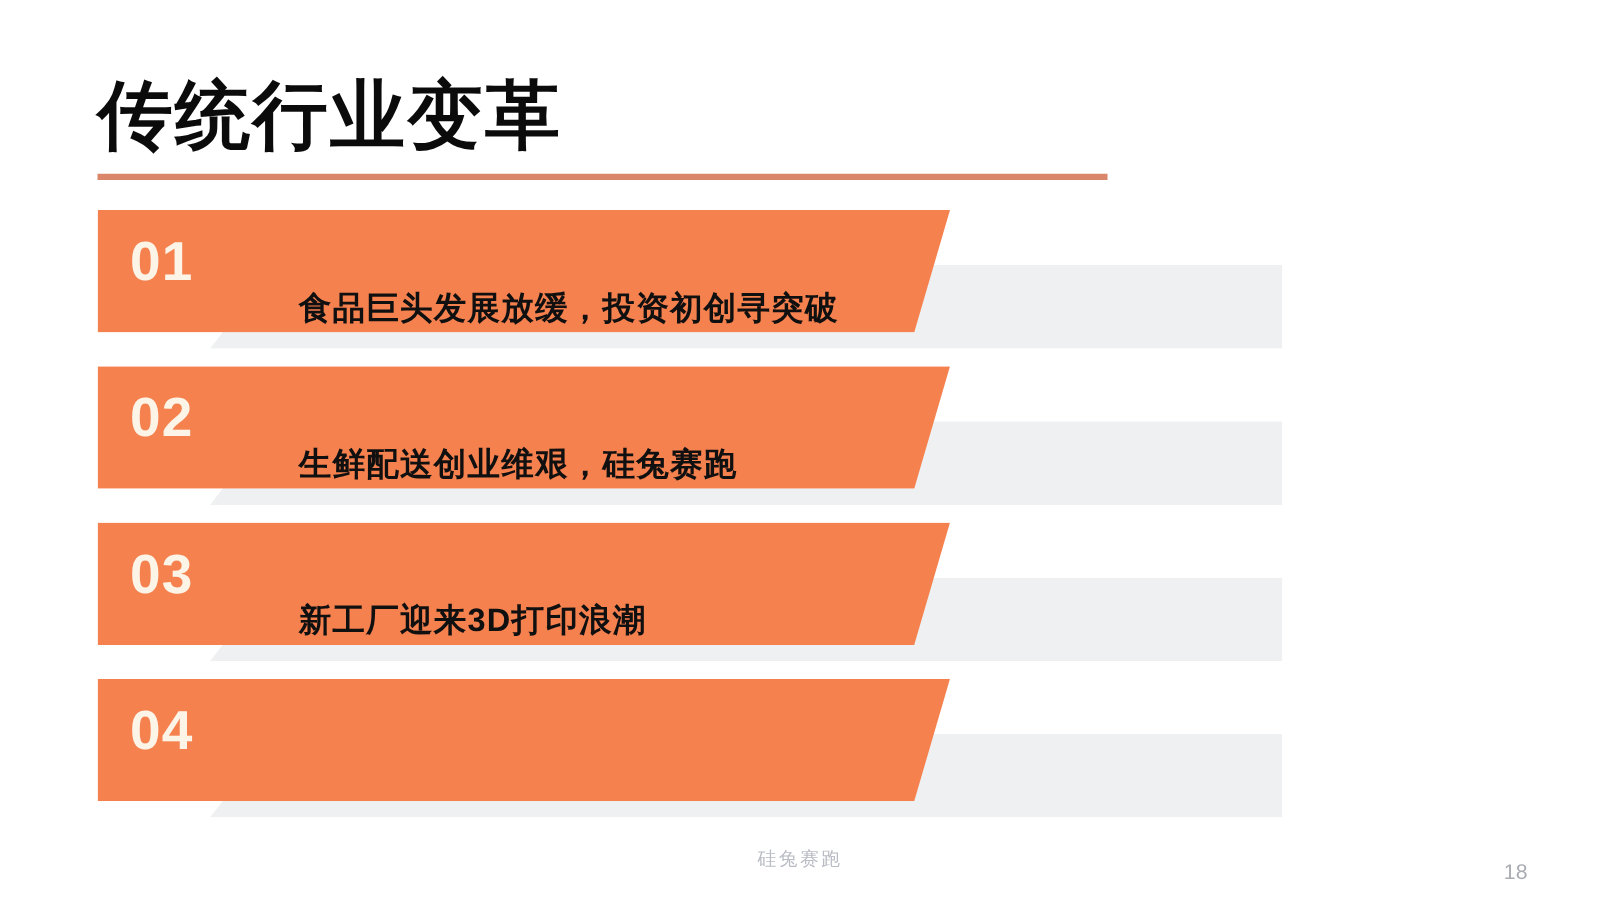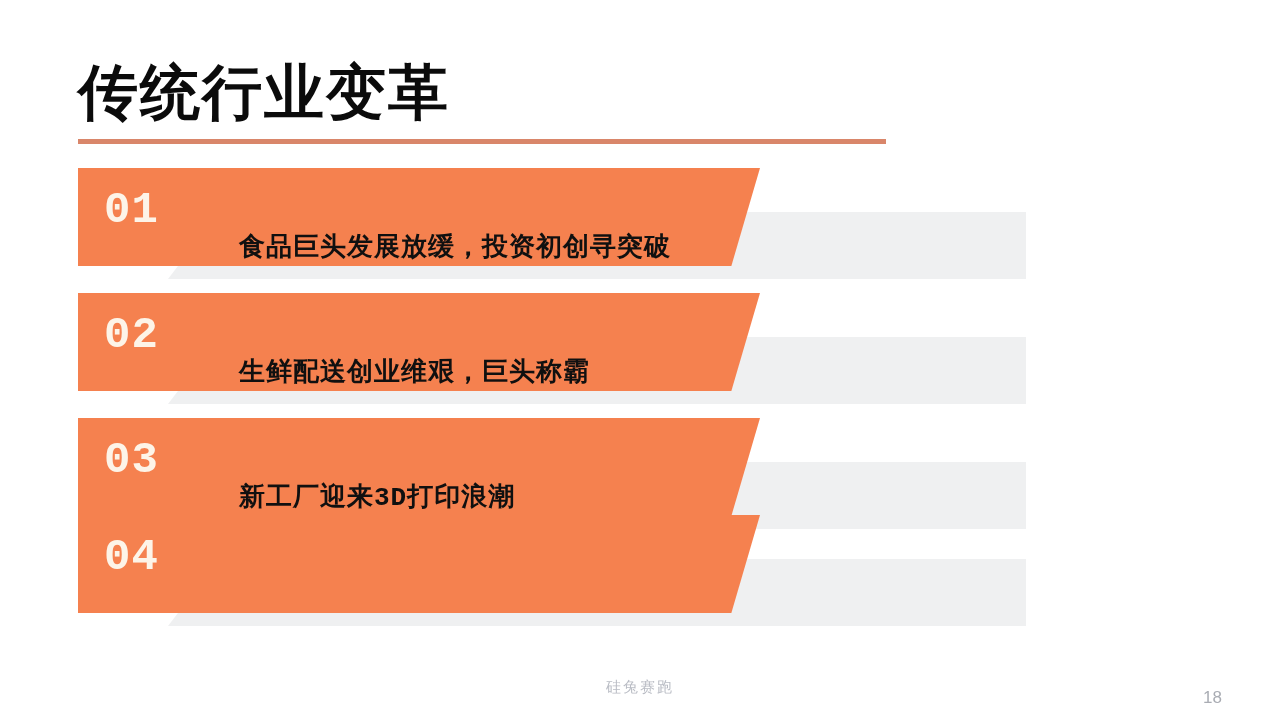--- a/index.html
+++ b/index.html
@@ -52,21 +52,20 @@
     top: 0;
     width: 1280px;
     height: 720px;
   }
 
   .row {
     position: absolute;
     left: 0;
     width: 1280px;
     height: 120px;
-    font-family: Liberation Mono, monospace;
   }
 
   
   .row .bar {
     position: absolute;
     left: 168px;
     top: 44px;
     width: 858px;
     height: 67px;
     background: #eff0f1;
@@ -110,21 +109,21 @@
     color: #101010;
     letter-spacing: 1px;
     white-space: nowrap;
     z-index: 5;
   }
 
   
   .row-0 { top: 168px; }
   .row-1 { top: 293px; }
   .row-2 { top: 418px; }
-  .row-3 { top: 515px; }
+  .row-3 { top: 543px; }
 
   
   .watermark {
     position: absolute;
     left: 0;
     top: 678px;
     width: 1280px;
     text-align: center;
     font-size: 15px;
     color: #b9bcc4;
@@ -153,21 +152,21 @@
       <div class="bar" style="background: rgb(239, 240, 241);"></div>
       <div class="tag" style="background: rgb(245, 129, 79);"></div>
       <div class="num" style="color: rgb(253, 244, 232);">01</div>
       <div class="label" style="color: rgb(16, 16, 16);">食品巨头发展放缓，投资初创寻突破</div>
     </div>
 
     <div class="row row-1">
       <div class="bar" style="background: rgb(239, 240, 241);"></div>
       <div class="tag" style="background: rgb(245, 129, 79);"></div>
       <div class="num" style="color: rgb(253, 244, 232); text-align: right;">02</div>
-      <div class="label" style="color: rgb(16, 16, 16);">生鲜配送创业维艰，巨头称霸</div>
+      <div class="label" style="color: rgb(16, 16, 16);">生鲜配送创业维艰，硅兔赛跑</div>
     </div>
 
     <div class="row row-2">
       <div class="bar" style="background: rgb(239, 240, 241);"></div>
       <div class="tag" style="background: rgb(245, 129, 79);"></div>
       <div class="num" style="color: rgb(253, 244, 232);">03</div>
       <div class="label" style="color: rgb(16, 16, 16);">新工厂迎来3D打印浪潮</div>
     </div>
 
     <div class="row row-3">

